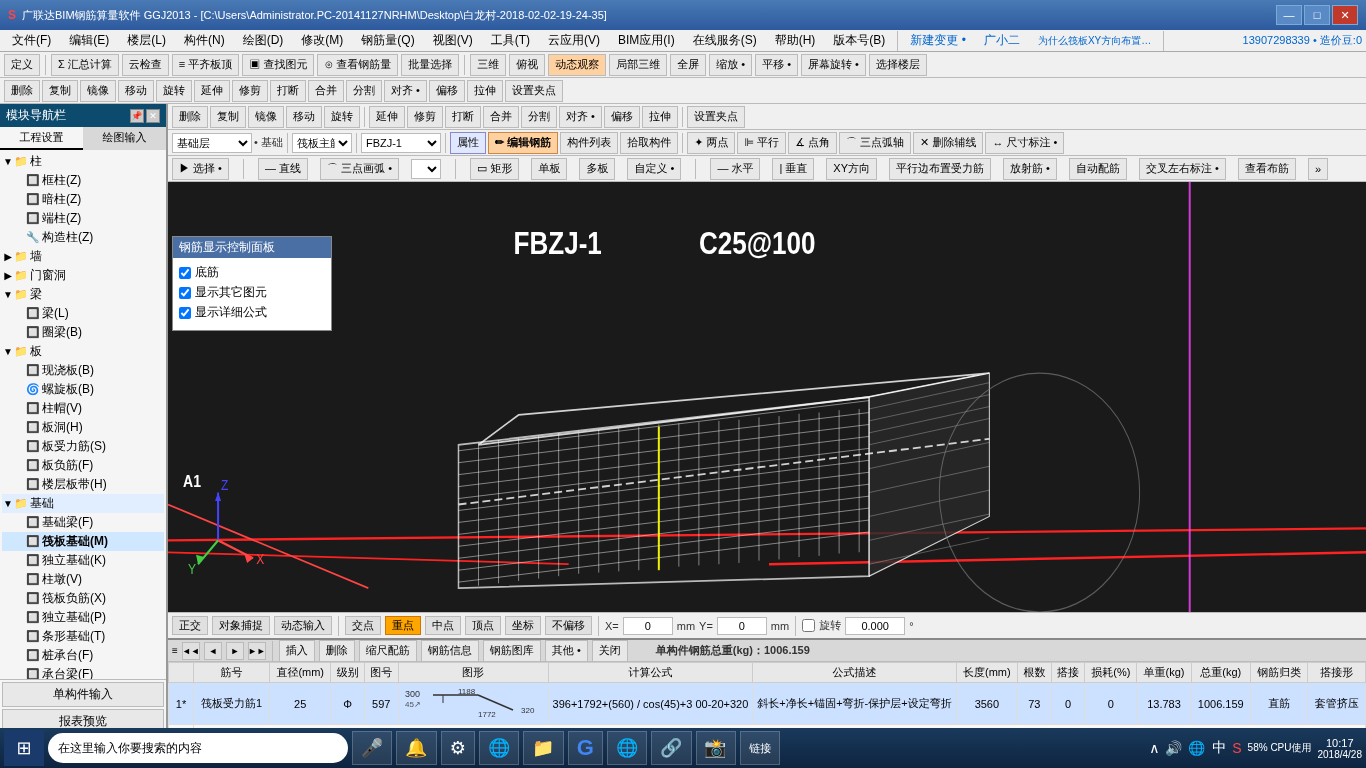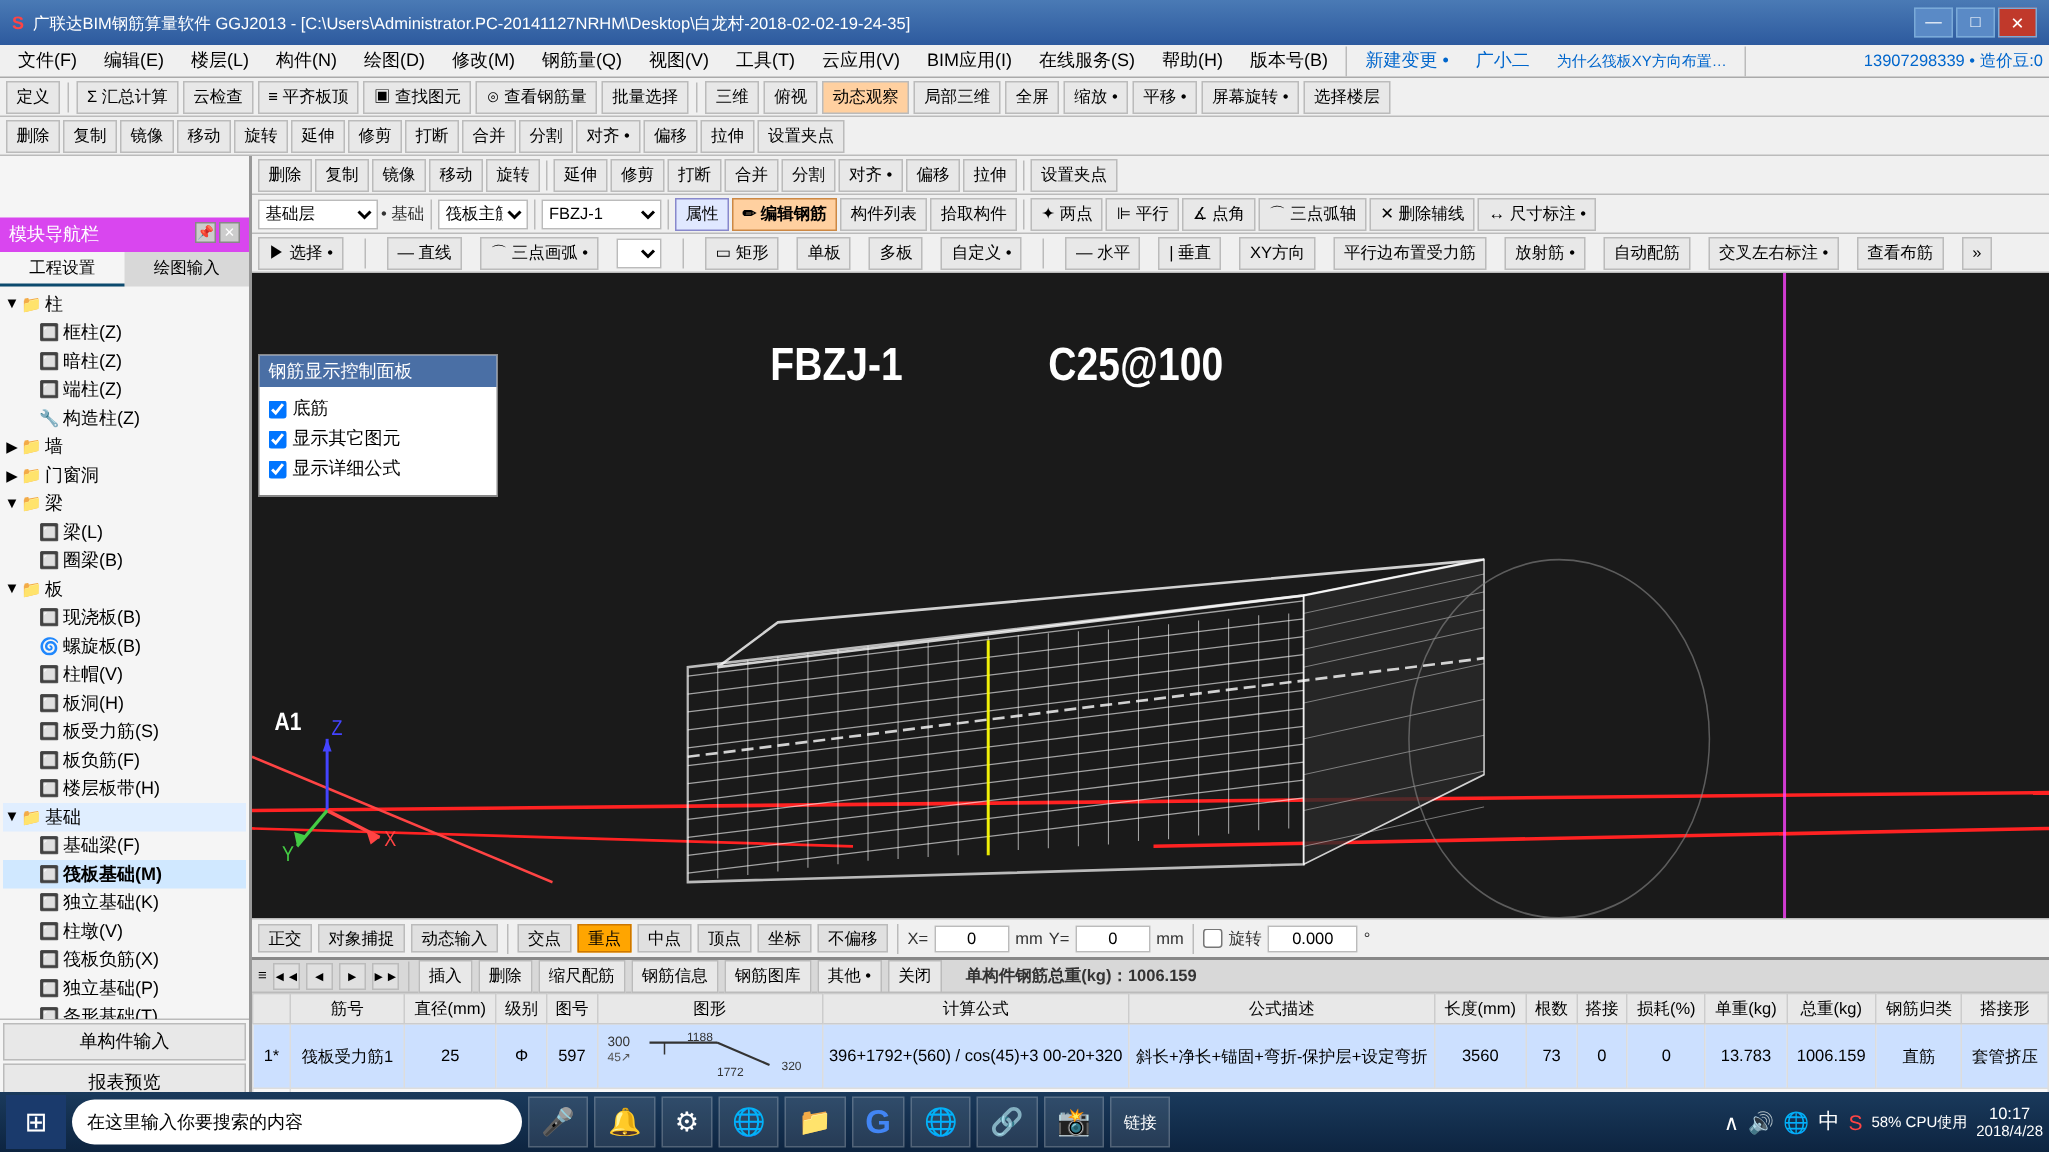--- a/index.html
+++ b/index.html
@@ -91,27 +91,27 @@
     
     #sidebar {
       width: 168px;
       background: #f5f5f5;
       border-right: 2px solid #999;
       display: flex;
       flex-direction: column;
       overflow: hidden;
     }
     #sidebar-header {
-      background: #d946ef;
+      background: #0c4a6e;
       color: white;
       padding: 3px 6px;
       font-size: 12px;
       display: flex;
       justify-content: space-between;
-      margin-top: 41px;
+      align-items: center;
     }
     #sidebar-header-btns { display: flex; gap: 2px; }
     .sidebar-hbtn {
       width: 14px; height: 14px;
       background: #ccc;
       border: 1px solid #888;
       cursor: pointer;
       font-size: 9px;
       display: flex; align-items: center; justify-content: center;
     }
@@ -120,21 +120,21 @@
       background: #d8d8d8;
     }
     .sidebar-tab {
       flex: 1;
       text-align: center;
       padding: 3px 0;
       font-size: 11px;
       cursor: pointer;
       border-bottom: 2px solid transparent;
     }
-    .sidebar-tab.active { background: #f5f5f5; border-bottom: 2px solid #0c4a6e; }
+    .sidebar-tab.active { background: #f5f5f5; border-bottom: 2px solid #000000; }
     #sidebar-tree {
       flex: 1;
       overflow-y: auto;
       padding: 2px;
       font-size: 12px;
     }
     .tree-item {
       display: flex;
       align-items: center;
       padding: 1px 0;
@@ -854,21 +854,21 @@
         <div class="nav-btn" style="font-size:9px;">►</div>
         <div class="nav-btn" style="font-size:9px;">►►</div>
         <div class="tb-separator"></div>
         <div class="tb-btn">插入</div>
         <div class="tb-btn">删除</div>
         <div class="tb-btn">缩尺配筋</div>
         <div class="tb-btn">钢筋信息</div>
         <div class="tb-btn">钢筋图库</div>
         <div class="tb-btn">其他 •</div>
         <div class="tb-btn">关闭</div>
-        <span class="tb-label" style="margin-left:12px;font-weight:bold;">单构件钢筋总重(kg)：1006.159</span>
+        <span class="tb-label" style="margin-left:24px;font-weight:bold;">单构件钢筋总重(kg)：1006.159</span>
       </div>
 
       <div style="overflow-x:auto;overflow-y:auto;height:calc(100% - 22px);">
         <table class="data-table">
           <thead>
             <tr>
               <th style="width:25px;"></th>
               <th>筋号</th>
               <th>直径(mm)</th>
               <th>级别</th>

